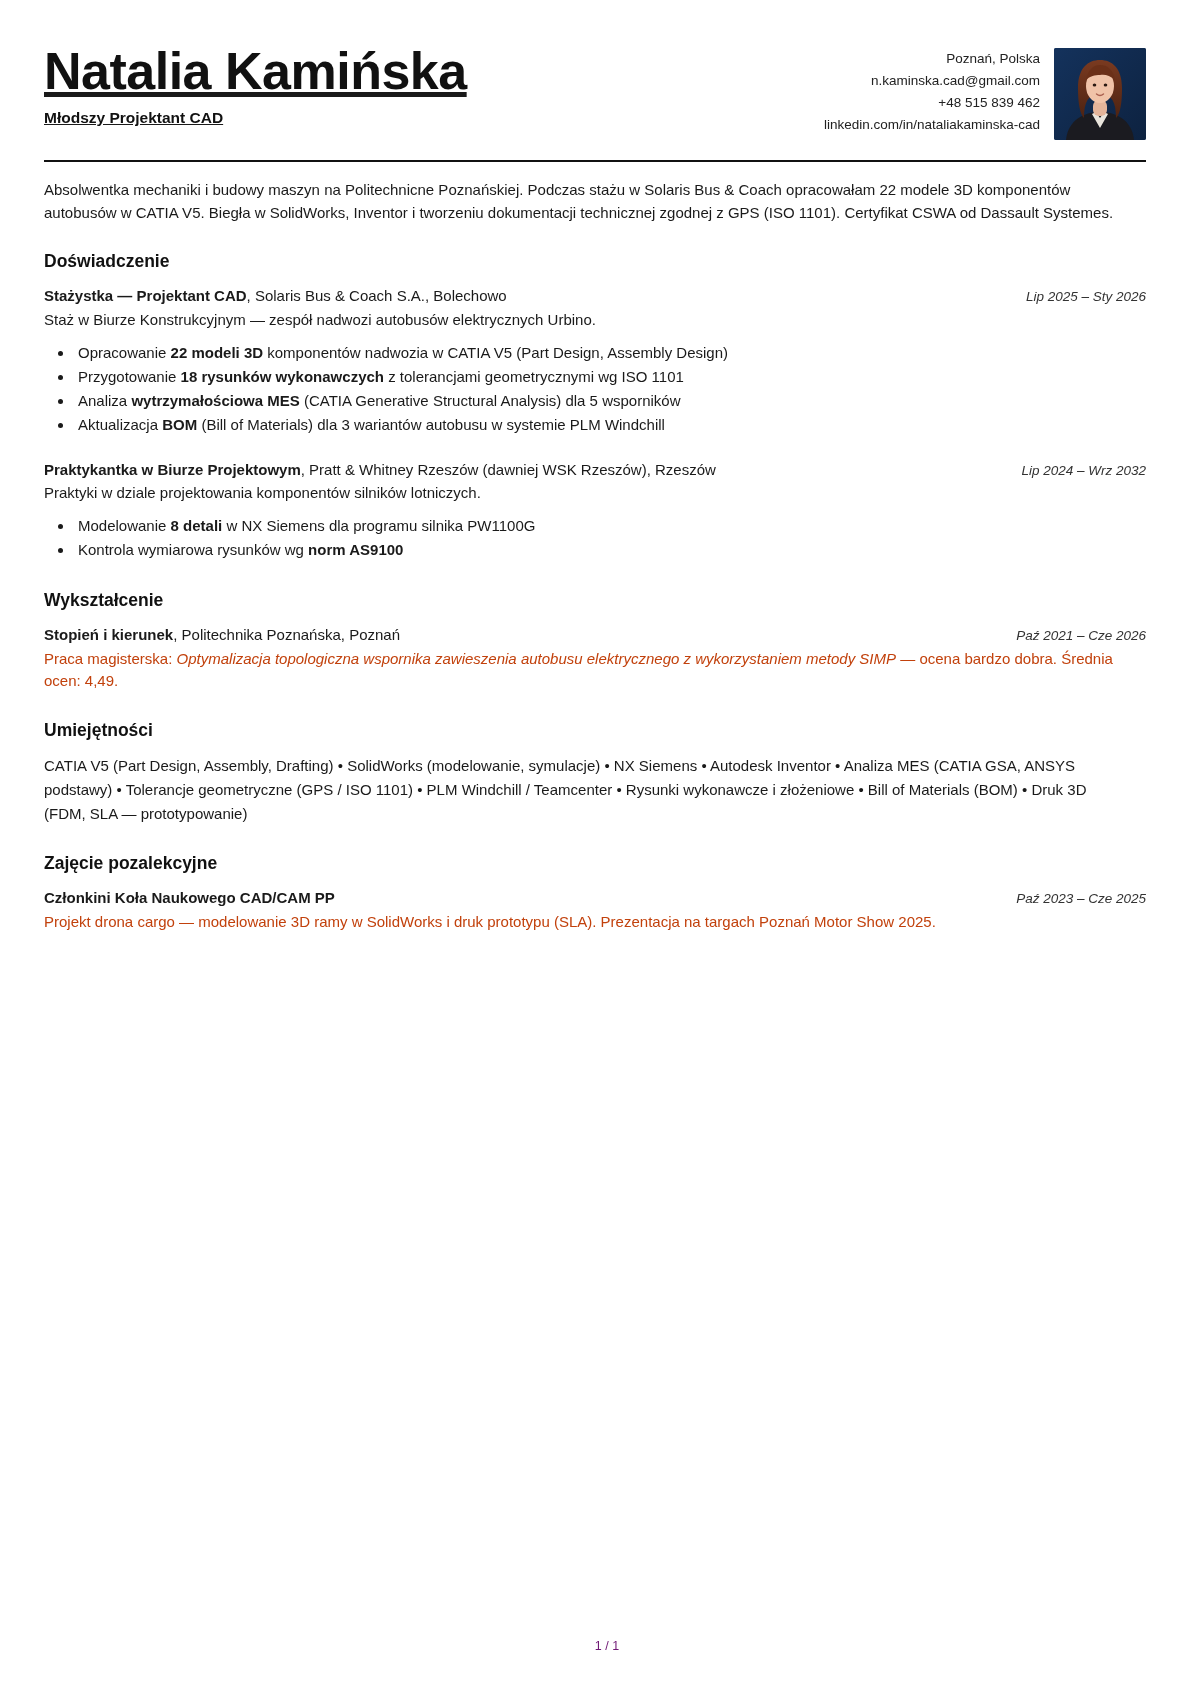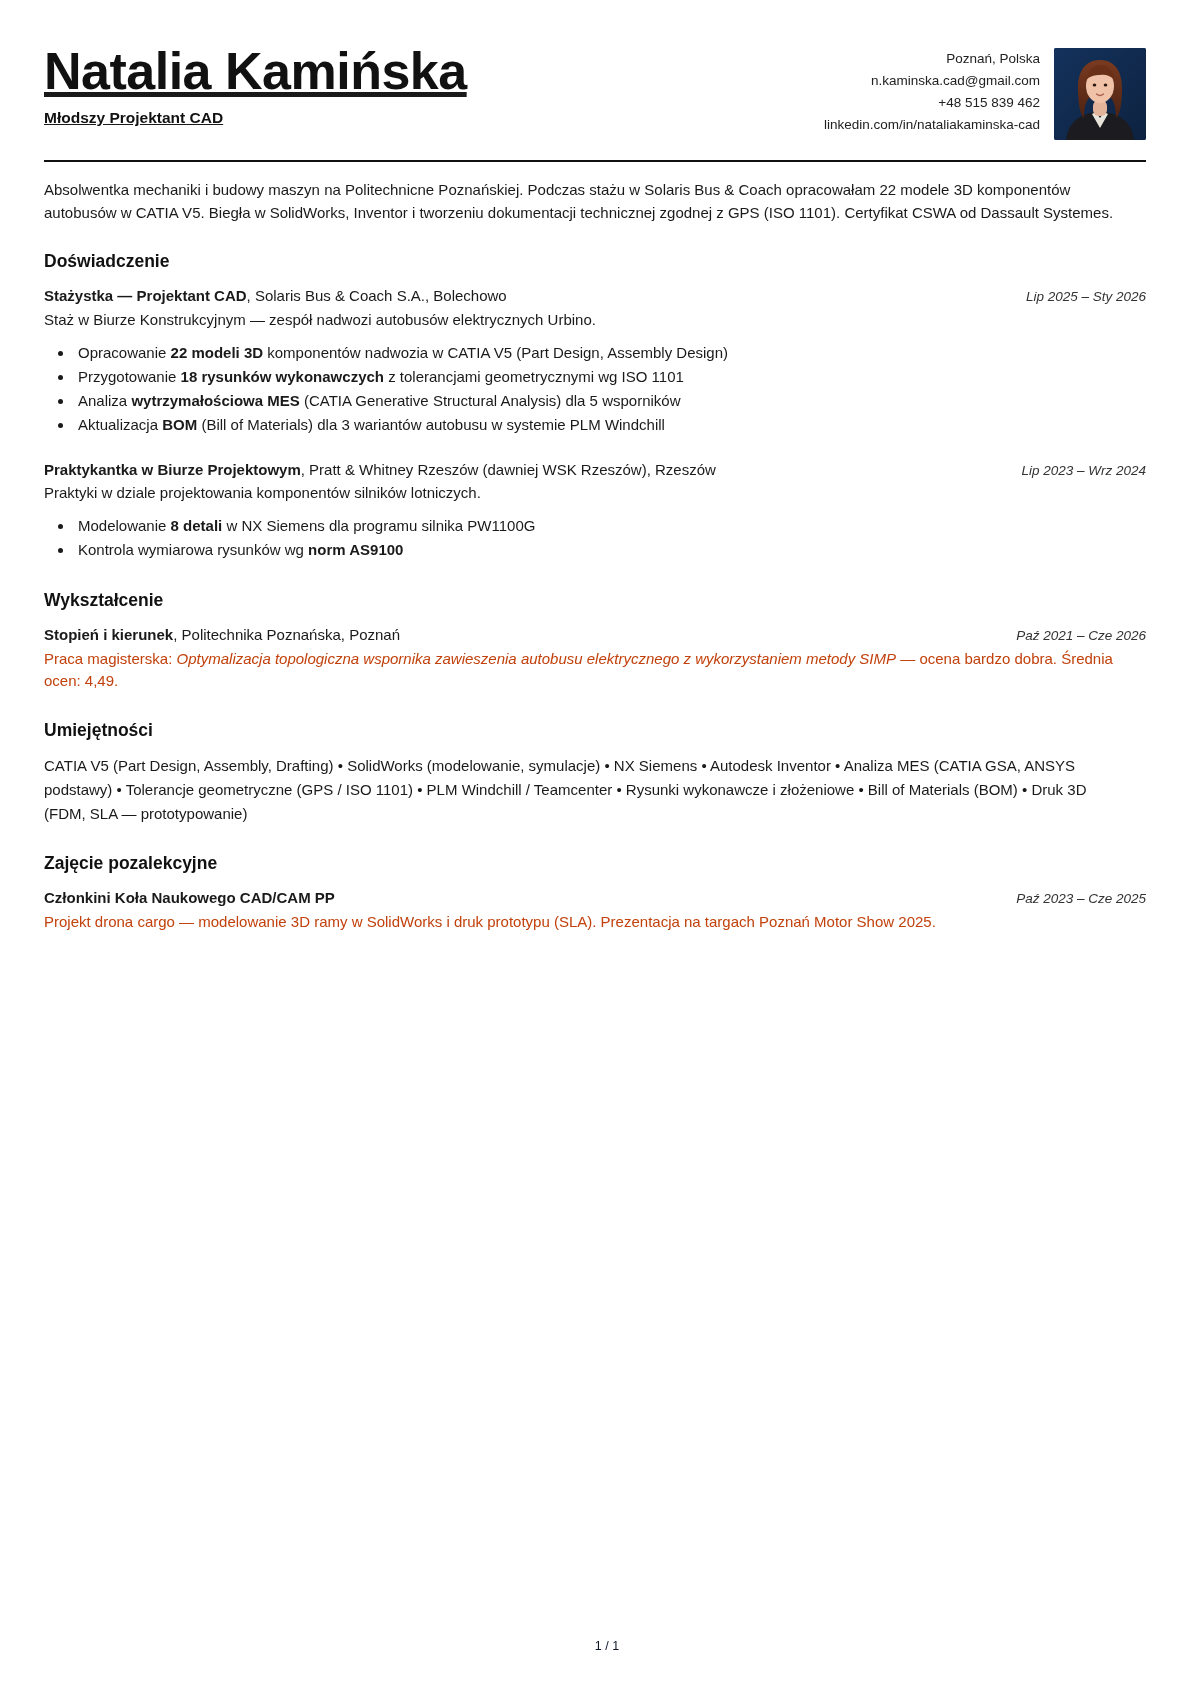--- a/index.html
+++ b/index.html
@@ -146,21 +146,21 @@
     max-width: 1080px;
   }
 
   .footer {
     position: absolute;
     left: 0;
     right: 0;
     bottom: 30px;
     text-align: center;
     font-size: 12.5px;
-    color: #0f172a;
+    color: #701a75;
     margin-left: 24px;
   }
 </style>
 </head>
 <body>
 
 <div class="page">
 
   <div class="header">
     <div class="header-left">
@@ -226,21 +226,21 @@
         <li><span>Opracowanie </span><b>22 modeli 3D</b><span> komponentów nadwozia w CATIA V5 (Part Design, Assembly Design)</span></li>
         <li><span>Przygotowanie </span><b>18 rysunków wykonawczych</b><span> z tolerancjami geometrycznymi wg ISO 1101</span></li>
         <li><span>Analiza </span><b>wytrzymałościowa MES</b><span> (CATIA Generative Structural Analysis) dla 5 wsporników</span></li>
         <li><span>Aktualizacja </span><b>BOM</b><span> (Bill of Materials) dla 3 wariantów autobusu w systemie PLM Windchill</span></li>
       </ul>
     </div>
 
     <div class="entry">
       <div class="entry-head">
         <div class="entry-title"><b>Praktykantka w Biurze Projektowym</b><span>, Pratt &amp; Whitney Rzeszów (dawniej WSK Rzeszów), Rzeszów</span></div>
-        <div class="entry-date">Lip 2023 – Wrz 2024</div>
+        <div class="entry-date">Lip 2024 – Wrz 2032</div>
       </div>
       <div class="entry-sub">Praktyki w dziale projektowania komponentów silników lotniczych.</div>
       <ul class="bullets">
         <li><span>Modelowanie </span><b>8 detali</b><span> w NX Siemens dla programu silnika PW1100G</span></li>
         <li><span>Kontrola wymiarowa rysunków wg </span><b>norm AS9100</b><span></span></li>
       </ul>
     </div>
   </div>
 
   <div class="section">

